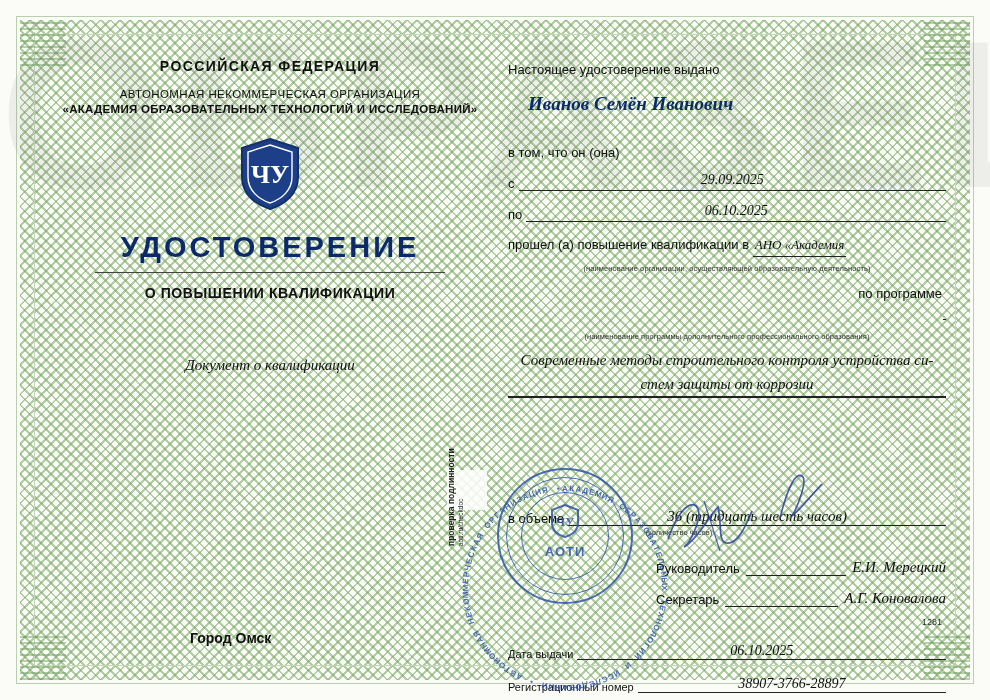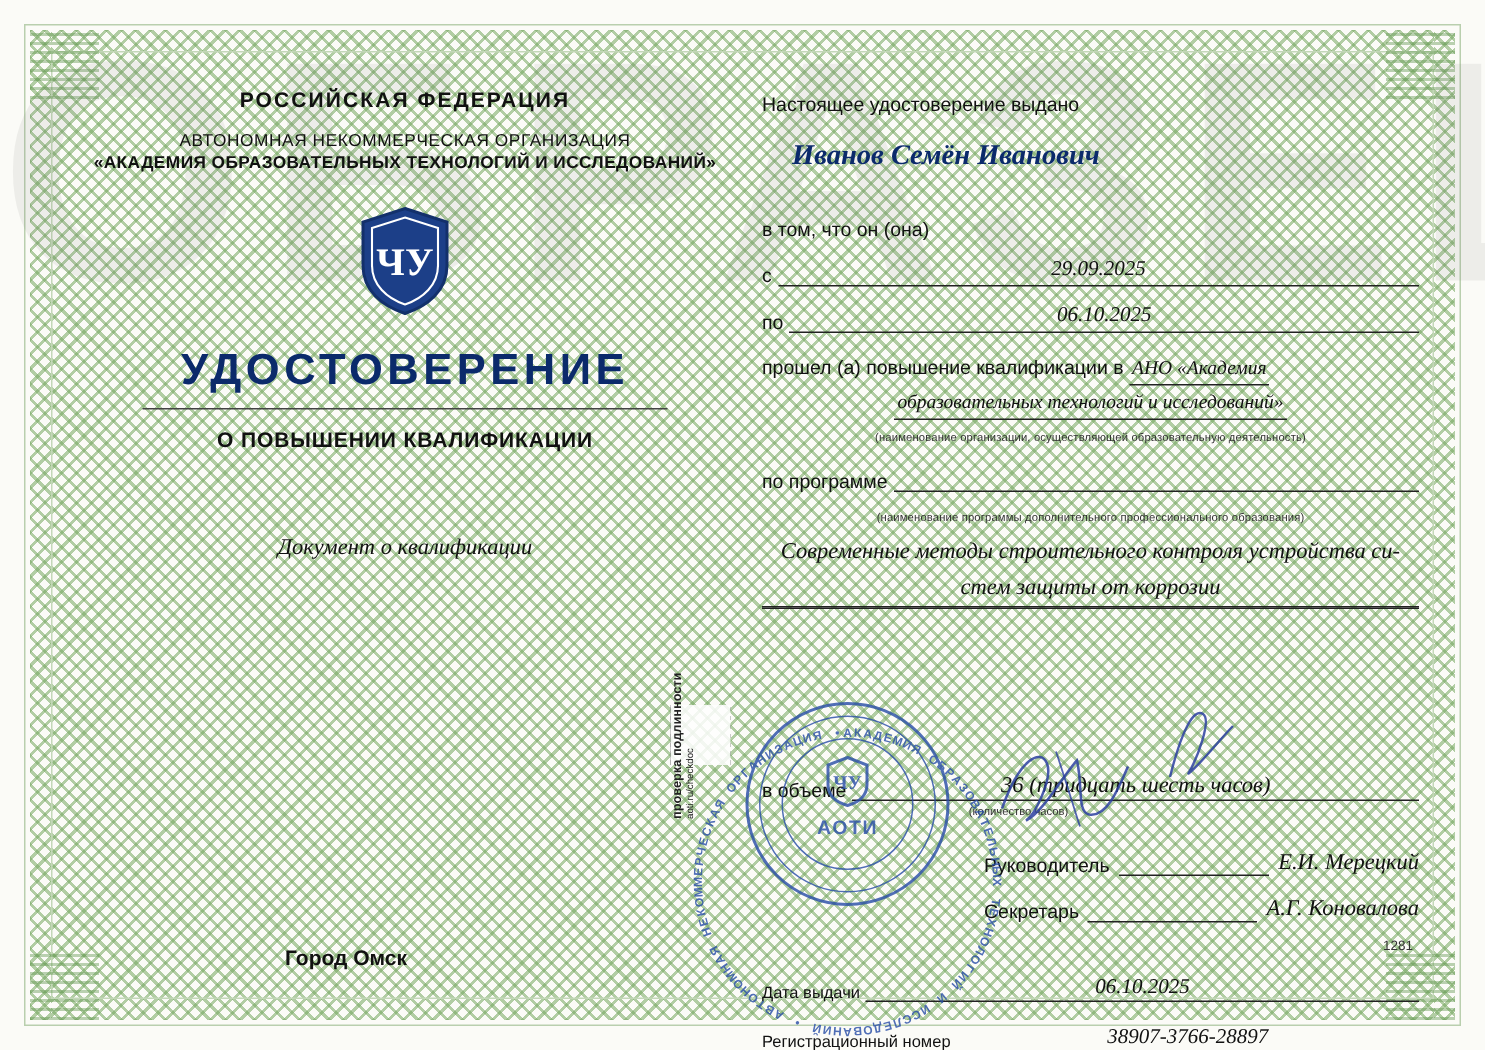--- a/index.html
+++ b/index.html
@@ -492,27 +492,24 @@
       </div>
 
       <div class="field-row">
         <span class="field-label">по</span>
         <span class="field-fill">06.10.2025</span>
       </div>
 
       <div class="para">
         <span>прошел (а) повышение квалификации в</span>
         <span class="u-italic">АНО «Академия</span>
-        <div style="text-align:center;">
-          <span class="u-italic">образовательных технологий и исследований»</span>
-        </div>
         <div class="hint">(наименование организации, осуществляющей образовательную деятельность)</div>
       </div>
 
-      <div class="field-row" style="margin-top:6px;">
+      <div class="field-row" style="margin-top:6px;flex-direction:column;">
         <span class="field-label">по программе</span>
         <span class="field-fill blank">&nbsp;</span>
       </div>
       <div class="hint">(наименование программы дополнительного профессионального образования)</div>
 
       <div class="prog-name">
         <span>Современные методы строительного контроля устройства си-</span>
         <span class="l2">стем защиты от коррозии</span>
       </div>
 

